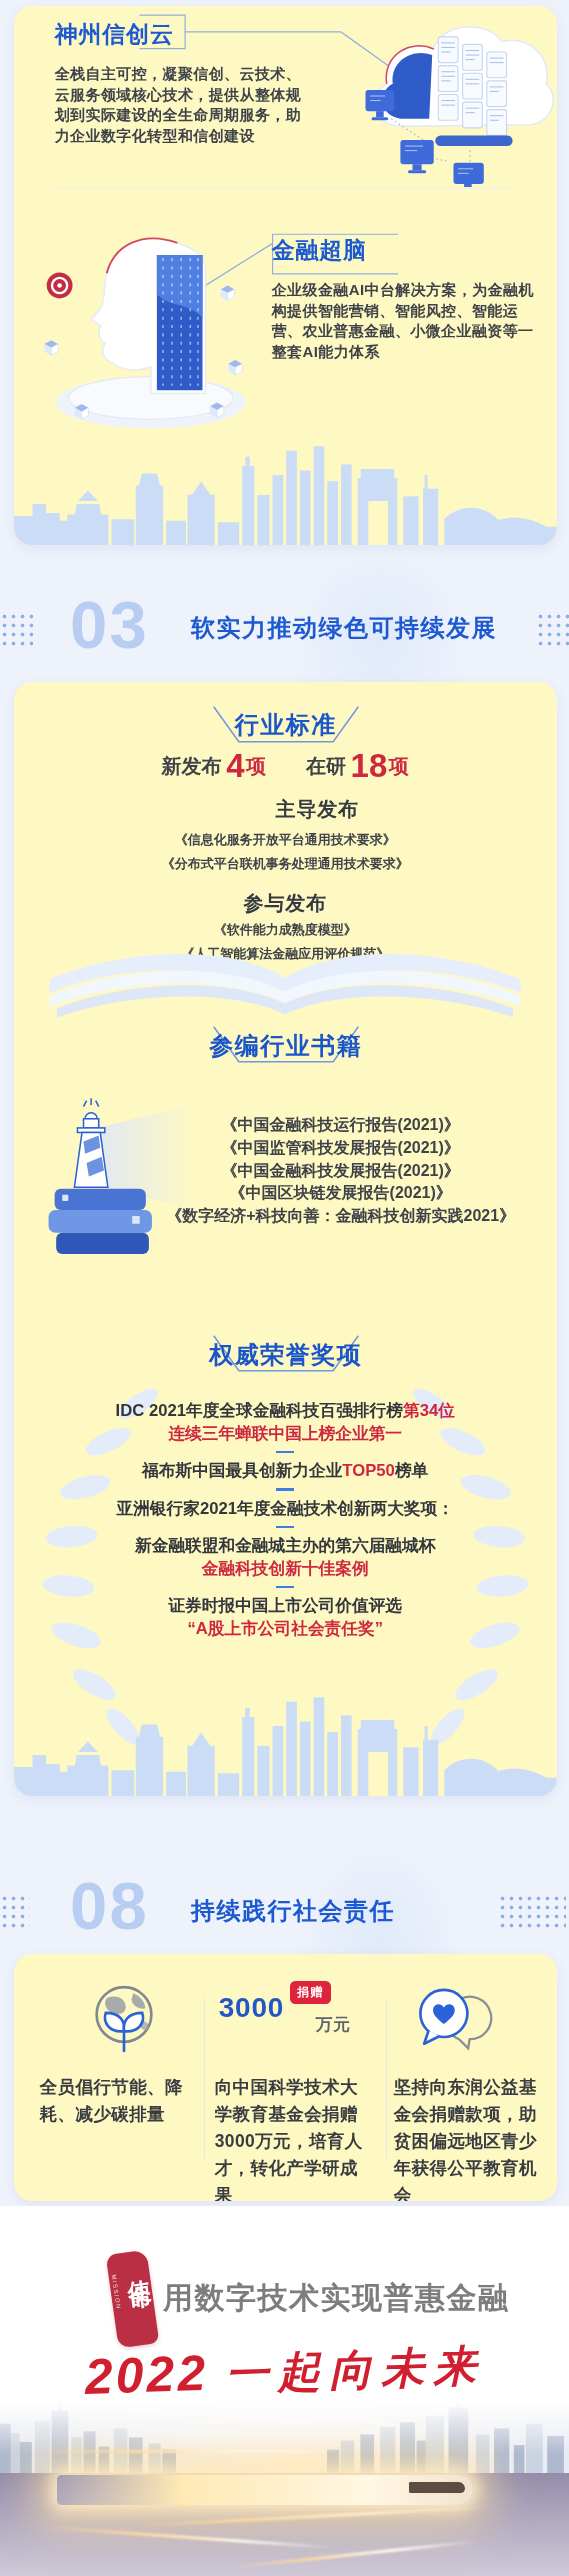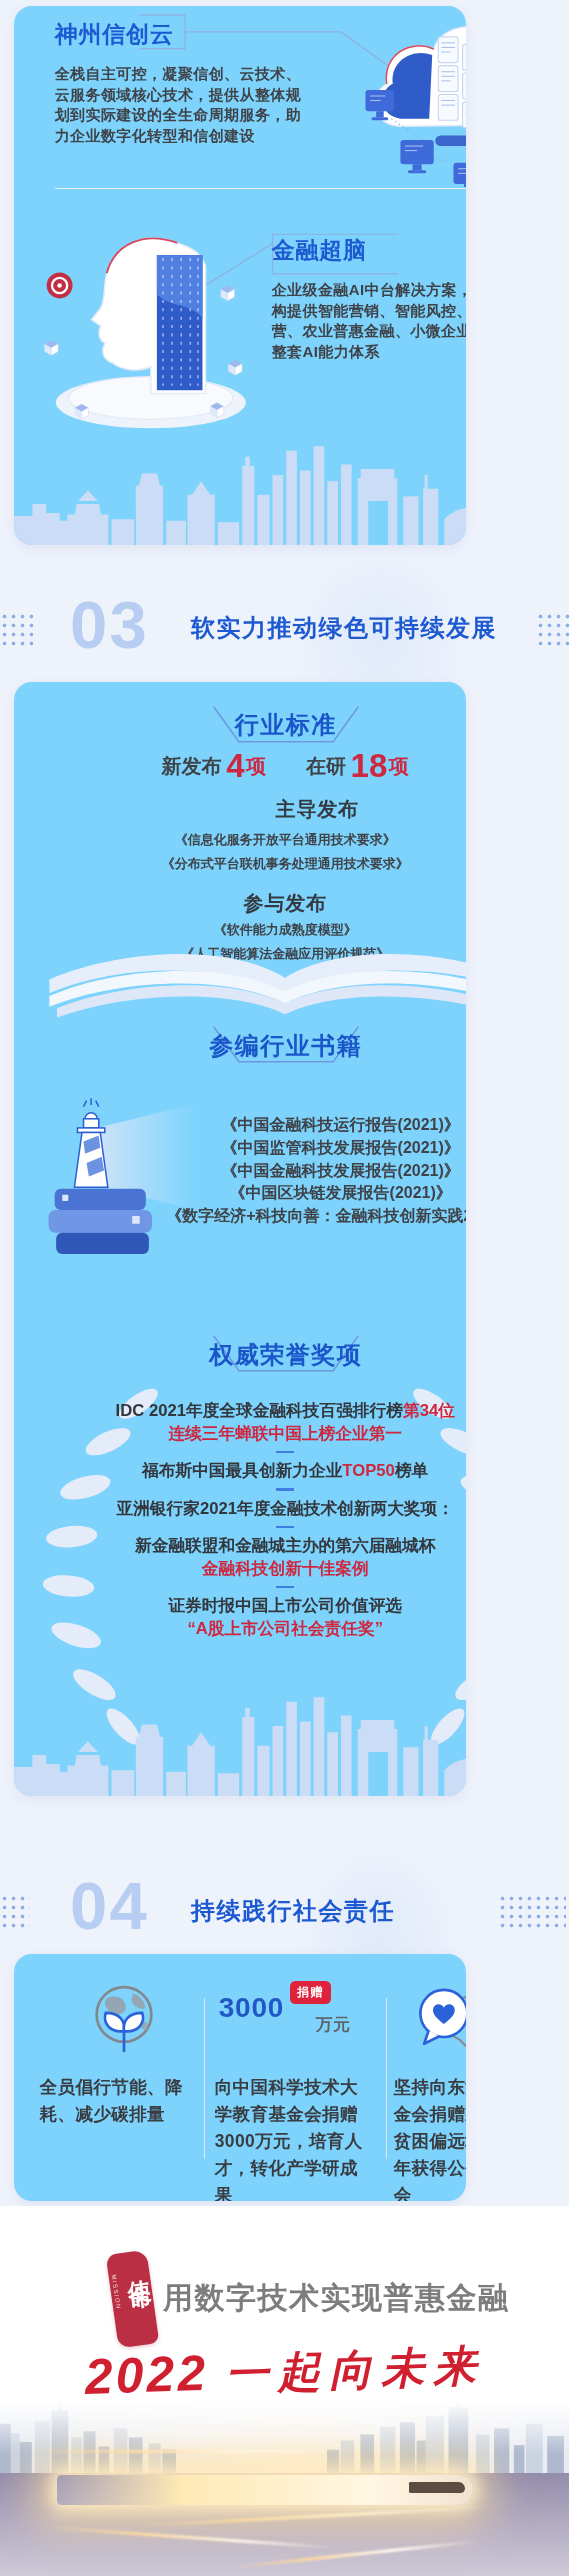--- a/index.html
+++ b/index.html
@@ -1,19 +1,19 @@
 <!DOCTYPE html>
 <html style="font-size:12px"><head>
 <meta charset="utf-8">
 <style>
   html,body{margin:0;padding:0;}
   body{font-family:"Liberation Sans","DejaVu Sans",sans-serif;}
   .page{position:relative;width:570px;height:2576px;background:#eef2fb;overflow:hidden;}
   .abs{position:absolute;}
-  .card{position:absolute;left:13.7px;width:452px;background:#7dd3fc;border-radius:18px;
+  .card{position:absolute;left:13.7px;width:543px;background:#fef9c3;border-radius:18px;
         box-shadow:0 3.8px 12px rgba(90,115,180,0.10);overflow:hidden;}
   .card1{top:6px;height:539px;}
   .card2{top:682px;height:1114px;}
   .card3{top:1954px;height:247px;}
 
   
   .f-title{font-size:23px;font-weight:800;color:#1d5ad2;letter-spacing:0.8px;}
   .f-body{font-size:15px;font-weight:600;color:#3f4349;line-height:20.5px;letter-spacing:0.4px;}
   .title-a{left:41px;top:13px;}
   .body-a{left:41px;top:58px;width:260px;}
@@ -399,21 +399,21 @@
       </div>
 
     <svg class="abs skyline" width="543" height="114" viewBox="0 0 714 150">
       <use href="#skyline-shape"></use>
     </svg>
   </section>
 
   <div class="abs blob" style="left:296px;top:1839px;width:167px;height:205px;"></div>
   <div class="abs dots" style="left:0;top:1894px;width:30px;height:35px;"></div>
   <div class="abs dots" style="left:498px;top:1894px;width:68px;height:35px;"></div>
-  <div class="abs sec-num" style="left:70px;top:1872px;">04</div>
+  <div class="abs sec-num" style="left:70px;top:1872px;">08</div>
   <h1 class="abs sec-title" style="left:191px;top:1891px;margin:0;">持续践行社会责任</h1>
 
   <section class="card card3">
     <div class="abs vsep" style="left:190px;"></div>
     <div class="abs vsep" style="left:372px;"></div>
 
     <svg class="abs" style="left:72px;top:27px;" width="76" height="76" viewBox="0 0 100 100">
       <circle cx="50" cy="44" r="36" fill="none" stroke="#83888f" stroke-width="3.5"></circle>
       <path d="M28,22 C40,18 50,22 52,32 C54,42 44,46 34,42 C26,38 22,28 28,22 Z" fill="#989ea6" opacity="0.85"></path>
       <path d="M62,16 C72,20 78,28 78,36 C70,38 60,32 60,24 Z" fill="#989ea6" opacity="0.85"></path>

